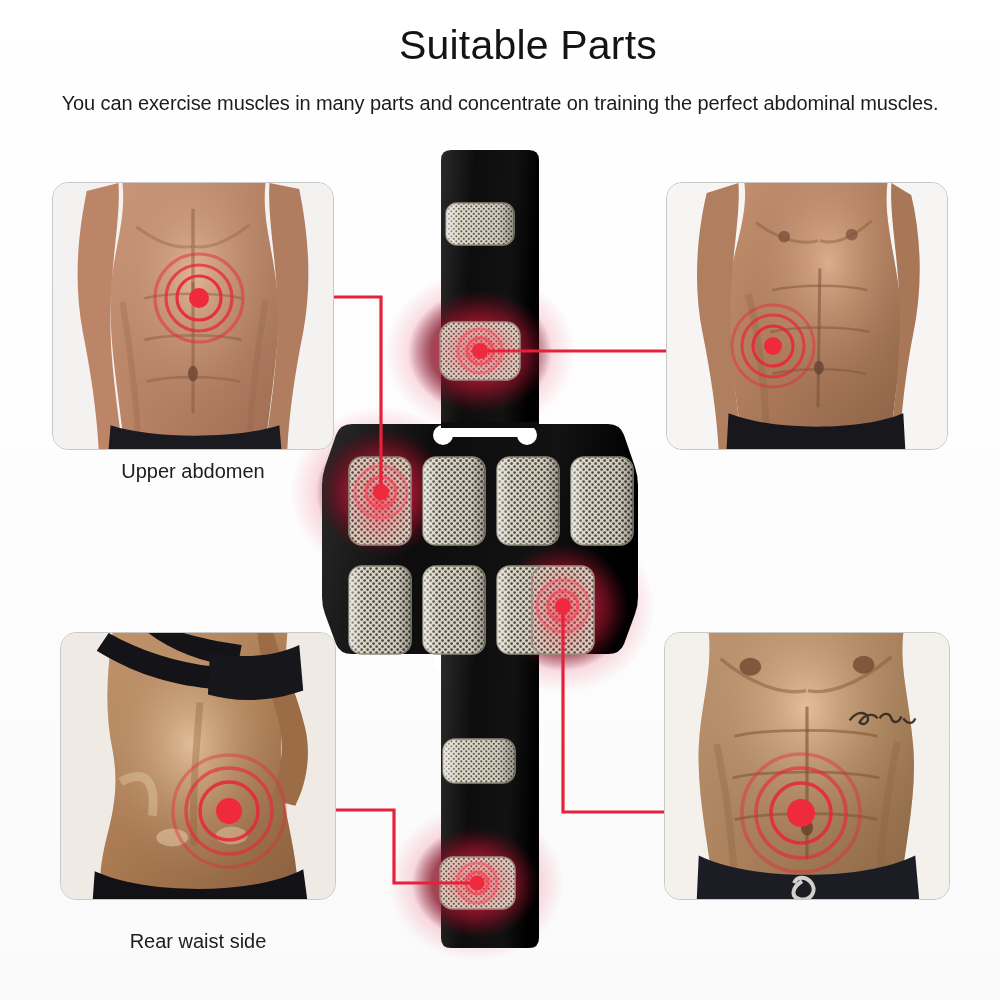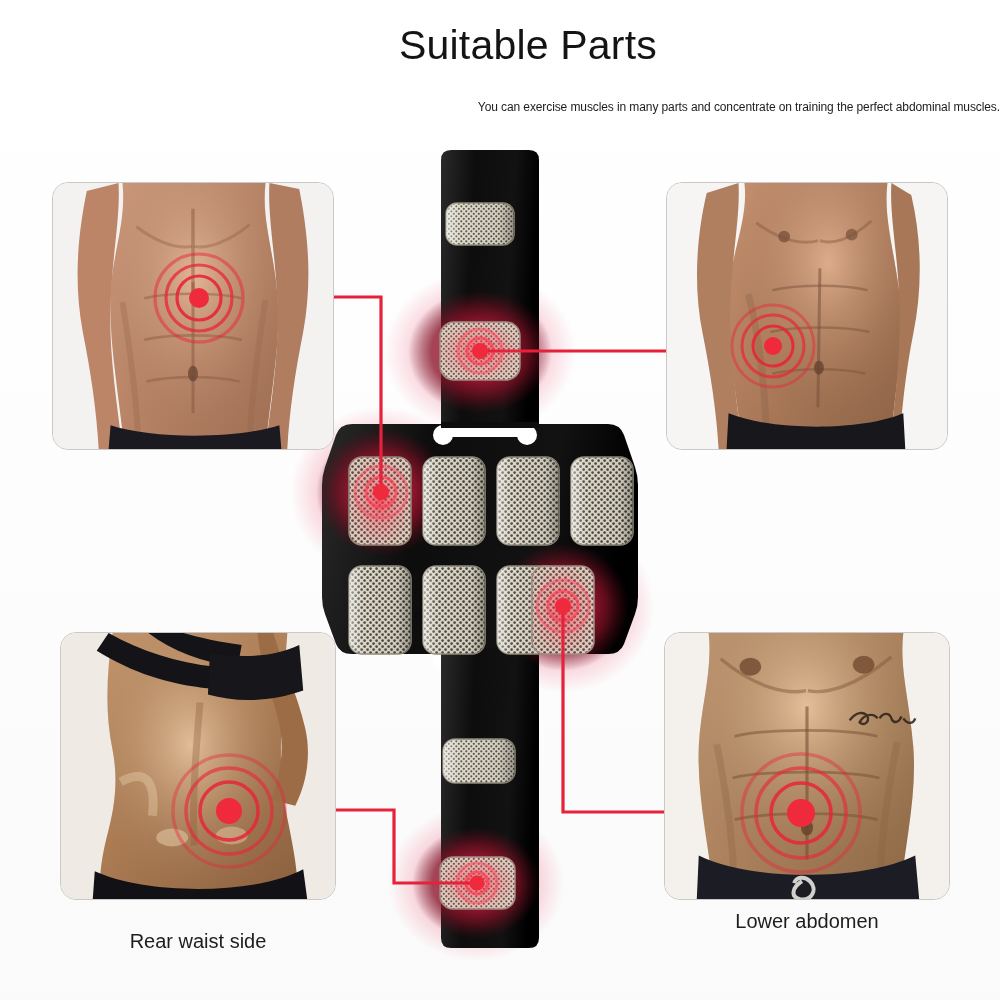--- a/index.html
+++ b/index.html
@@ -30,24 +30,24 @@
     text-align: center;
     font-size: 41px;
     font-weight: 400;
     color: #141414;
     letter-spacing: 0.2px;
     font-family: "Liberation Sans", sans-serif;
     padding-left: 28px;
   }
   .page-subtitle {
     position: absolute;
-    left: 0; top: 100px;
+    left: 0; top: 92px;
     width: 1000px;
-    text-align: right;
-    font-size: 12px;
+    text-align: center;
+    font-size: 20px;
     font-weight: 400;
     color: #1c1c1c;
     letter-spacing: -0.1px;
     font-family: "Liberation Sans", sans-serif;
   }
 
   
   .photo-card {
     position: absolute;
     background: #ffffff;
@@ -305,20 +305,21 @@
     </svg>
     <svg class="target" style="left:146px; top:115px; width:92px; height:92px;" viewBox="0 0 92 92">
       <g fill="none" stroke="#e8253a" stroke-width="3.2">
         <circle cx="46" cy="46" r="44" opacity="0.5"></circle>
         <circle cx="46" cy="46" r="33" opacity="0.75"></circle>
         <circle cx="46" cy="46" r="22" opacity="0.9"></circle>
       </g>
       <circle cx="46" cy="46" r="10" fill="#ef2a3d"></circle>
     </svg>
   </div>
+  <div class="photo-label" style="left:52px; top:460px; width:282px;">Upper abdomen</div>
 
   <div class="photo-card" style="left:666px; top:182px; width:282px; height:268px;">
     <svg class="photo-art" viewBox="0 0 282 268" preserveAspectRatio="xMidYMid slice">
       <defs>
         <linearGradient id="skinB" x1="0.1" y1="0" x2="0.9" y2="1">
           <stop offset="0%" stop-color="#cf9877"></stop>
             <stop offset="50%" stop-color="#b3805f"></stop>
           <stop offset="100%" stop-color="#8f6549"></stop>
         </linearGradient>
         <radialGradient id="shB" cx="58%" cy="30%" r="62%">
@@ -445,15 +446,14 @@
     </svg>
     <svg class="target" style="left:136px; top:180px; width:124px; height:124px;" viewBox="0 0 124 124">
       <g fill="none" stroke="#e8253a" stroke-width="3.6">
         <circle cx="62" cy="62" r="59" opacity="0.42"></circle>
         <circle cx="62" cy="62" r="45" opacity="0.62"></circle>
         <circle cx="62" cy="62" r="30" opacity="0.85"></circle>
       </g>
       <circle cx="62" cy="62" r="14" fill="#ef2a3d"></circle>
     </svg>
   </div>
-  <div class="photo-label" style="left:664px; top:910px; width:286px;">Lower abdomen</div>
 
 </div>
 
 </body></html>

